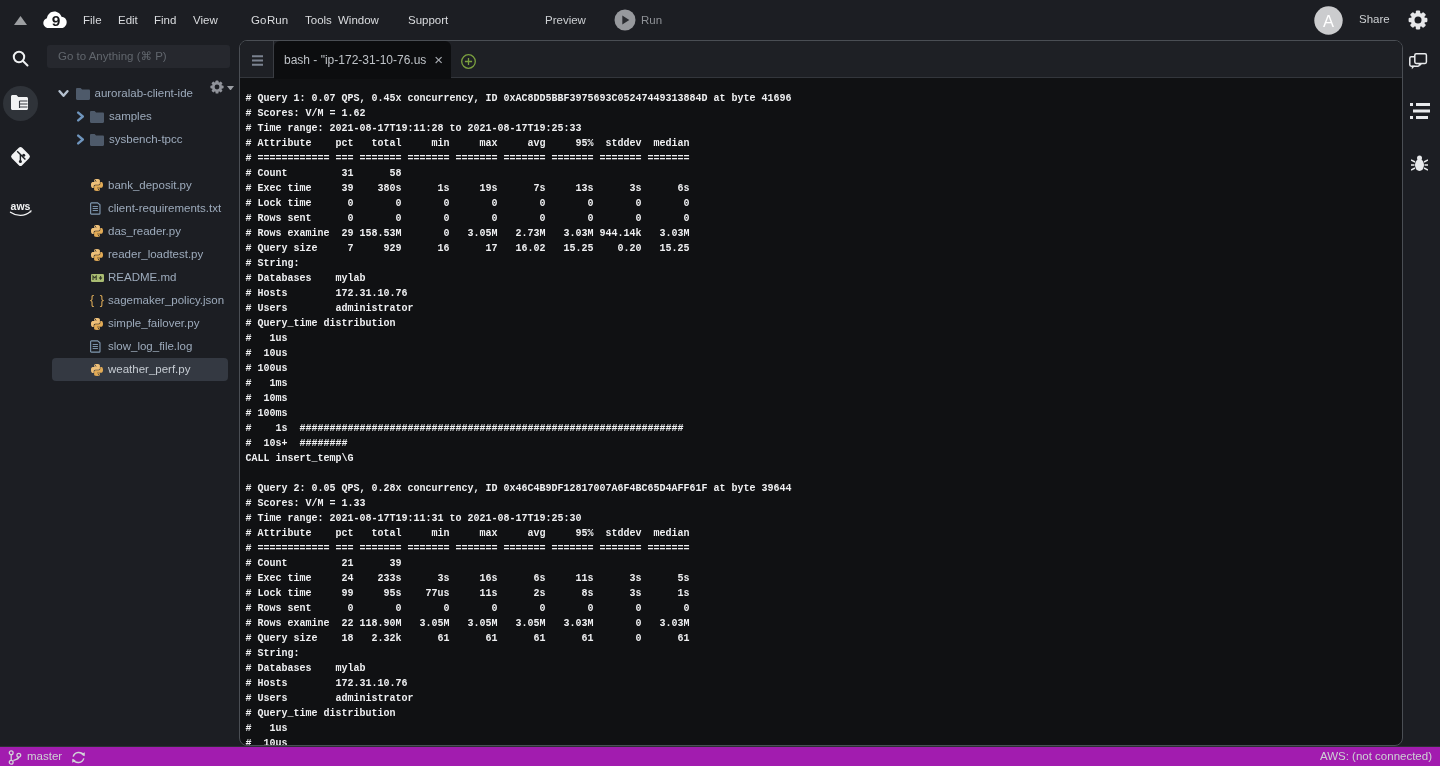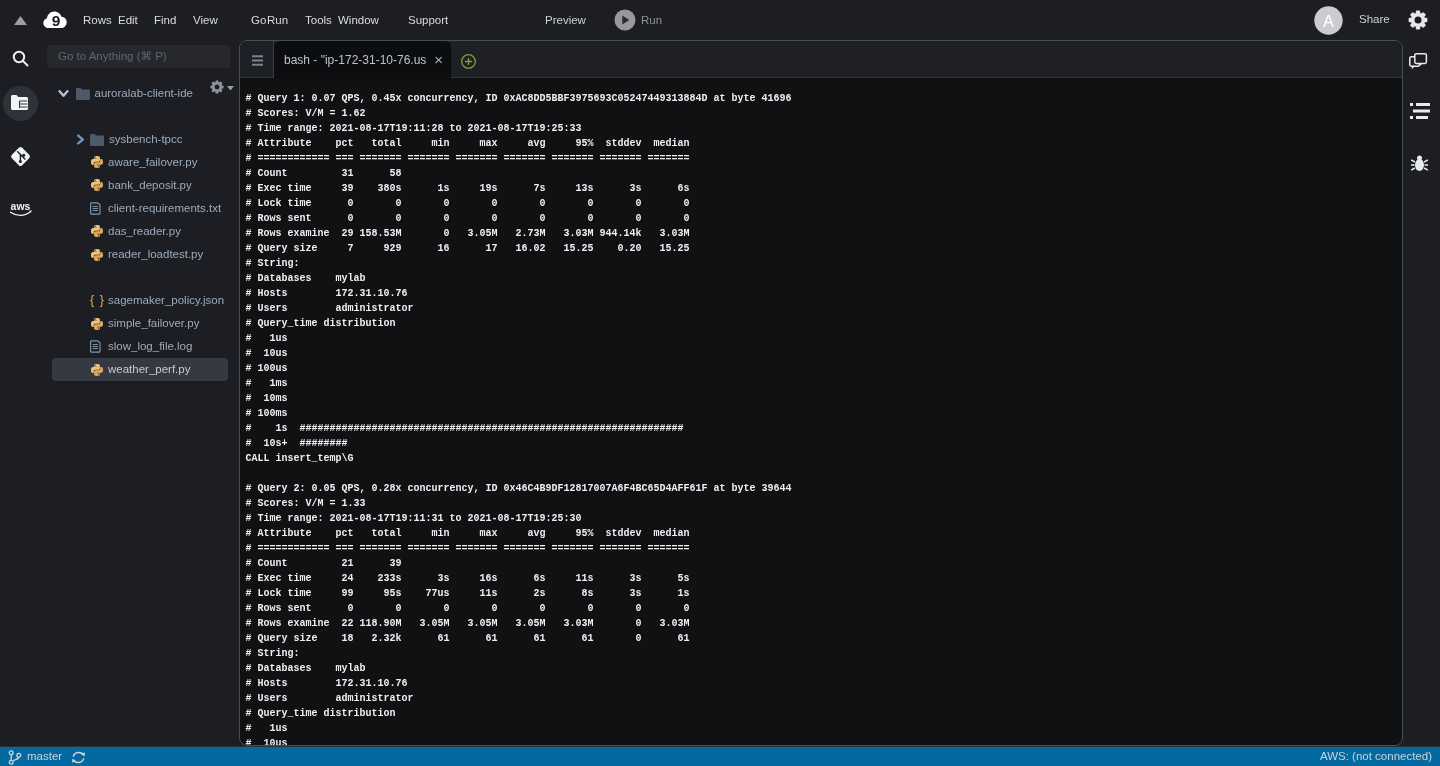--- a/index.html
+++ b/index.html
@@ -13,21 +13,21 @@
 .trow .lbl { position:absolute; top:5px; }
 #console { left:239px; top:40px; width:1164px; height:706px; background:#101113; border:1px solid #4a4e54; border-radius:8px; overflow:hidden; }
 #tabbar { position:absolute; left:0; top:0; width:1162px; height:37px; background:#1e2025; border-bottom:1px solid #33363c; }
 #hamb { position:absolute; left:0; top:0; width:34px; height:37px; border-right:1px solid #3a3d43; }
 #tab1 { position:absolute; left:34px; top:0; width:177px; height:38px; background:#0c0d0f; border-top-left-radius:6px; border-top-right-radius:6px; }
 #tab1 .tt { position:absolute; left:10px; top:12px; width:147px; font-size:12px; color:#bfc3c8; white-space:nowrap; overflow:hidden; }
 #tab1 .tx { position:absolute; right:8px; top:10px; font-size:15px; color:#aaaeb4; }
 #term { position:absolute; left:0; top:38px; width:1162px; height:666px; overflow:hidden; }
 #term pre { margin:12px 0 0 5.5px; font-family:"Liberation Mono",monospace; font-size:10px; line-height:15px; color:#eff0f2; font-weight:bold; }
 #rightrail { left:1403px; top:40px; width:37px; height:706px; background:#1c1e23; }
-#statusbar { left:0; top:746px; width:1440px; height:20px; background:#0369a1; border-top:1px solid #2c2f34; font-size:11.5px; color:#ced1d4; }
+#statusbar { left:0; top:746px; width:1440px; height:20px; background:#a21caf; border-top:1px solid #2c2f34; font-size:11.5px; color:#ced1d4; }
 
 </style></head><body>
 <svg width="0" height="0" style="position:absolute">
 <defs>
 <symbol id="py" viewBox="0 0 255 255">
   <path d="M126.916.072c-64.832 0-60.784 28.115-60.784 28.115l.072 29.128h61.868v8.745H41.631S.145 61.355.145 126.77c0 65.417 36.21 63.097 36.21 63.097h21.61v-30.356s-1.165-36.21 35.632-36.21h61.362s34.475.557 34.475-33.319V33.97S194.67.072 126.916.072zM92.802 19.66a11.12 11.12 0 0 1 11.13 11.13 11.12 11.12 0 0 1-11.13 11.13 11.12 11.12 0 0 1-11.13-11.13 11.12 11.12 0 0 1 11.13-11.13z" fill="#eec079"></path>
   <path d="M128.757 254.126c64.832 0 60.784-28.115 60.784-28.115l-.072-29.127H127.6v-8.745h86.441s41.486 4.705 41.486-60.712c0-65.416-36.21-63.096-36.21-63.096h-21.61v30.355s1.165 36.21-35.632 36.21h-61.362s-34.475-.557-34.475 33.32v56.013s-5.235 33.897 62.519 33.897zm34.114-19.586a11.12 11.12 0 0 1-11.13-11.131 11.12 11.12 0 0 1 11.13-11.13 11.12 11.12 0 0 1 11.13 11.13 11.12 11.12 0 0 1-11.13 11.13z" fill="#e2ab56"></path>
 </symbol>
 <symbol id="doc" viewBox="0 0 16 16">
   <path d="M3 1h7.5L13.5 3.5V14a1 1 0 0 1-1 1H3a1 1 0 0 1-1-1V2a1 1 0 0 1 1-1z" fill="none" stroke="#8099b1" stroke-width="1.4"></path>
@@ -39,21 +39,21 @@
 </defs>
   </svg>
 <div id="menubar" class="abs">
 <svg class="abs" style="left:14px;top:16px" width="13" height="9" viewBox="0 0 13 9">
       <path d="M6.5 0L13 9H0z" fill="#9d9fa2"></path>
     </svg>
 <svg class="abs" style="left:43px;top:10.5px" width="24" height="17.5" viewBox="0 0 24 17.5">
 <path d="M6.2 17.3c-3.3 0-5.9-2.3-5.9-5.2 0-2.2 1.5-4.1 3.6-4.8C4.5 3.2 7.6.4 11.3.4c3.4 0 6.3 2.3 7.2 5.4 2.9.1 5.2 2.4 5.2 5.4 0 3.3-2.7 6.1-6 6.1z" fill="#fff"></path>
 <text x="13" y="15" font-family="Liberation Sans" font-size="15.5" font-weight="bold" fill="#17181b" text-anchor="middle">9</text>
 </svg>
-<div class="mi" style="left:83px">Rows</div>
+<div class="mi" style="left:83px">File</div>
 <div class="mi" style="left:118px">Edit</div>
 <div class="mi" style="left:154px">Find</div>
 <div class="mi" style="left:193px">View</div>
 <div class="mi" style="left:251px">Go</div>
 <div class="mi" style="left:267px">Run</div>
 <div class="mi" style="left:305px">Tools</div>
 <div class="mi" style="left:338px">Window</div>
 <div class="mi" style="left:408px">Support</div>
 <div class="mi" style="left:545px;color:#cdd0d3">Preview</div>
 <svg class="abs" style="left:614px;top:9px" width="22" height="22">
@@ -120,35 +120,38 @@
     </svg>
 <div class="trow" style="top:41.5px">
       <svg style="position:absolute;left:13.5px;top:7px" width="11" height="9" viewBox="0 0 11 9">
         <path d="M1.6 2.2L5.5 6.8 9.4 2.2" fill="none" stroke="#b6c2d0" stroke-width="2.4" stroke-linecap="round" stroke-linejoin="round"></path>
       </svg>
       <svg style="position:absolute;left:31px;top:5px" width="16" height="13">
         <use href="#folder"></use>
       </svg>
       <span class="lbl" style="left:50.5px">auroralab-client-ide</span>
     </div>
+<div class="trow" style="top:64.58px">
+      <svg style="position:absolute;left:31.5px;top:6px" width="9" height="11" viewBox="0 0 9 11">
+        <path d="M2.2 1.6L6.8 5.5 2.2 9.4" fill="none" stroke="#6f95bd" stroke-width="2.4" stroke-linecap="round" stroke-linejoin="round"></path>
+      </svg>
+      <svg style="position:absolute;left:45px;top:5px" width="16" height="13">
+        <use href="#folder"></use>
+      </svg>
+      <span class="lbl" style="left:65px">samples</span>
+    </div>
 <div class="trow" style="top:87.66px">
       <svg style="position:absolute;left:31.5px;top:6px" width="9" height="11" viewBox="0 0 9 11">
         <path d="M2.2 1.6L6.8 5.5 2.2 9.4" fill="none" stroke="#6f95bd" stroke-width="2.4" stroke-linecap="round" stroke-linejoin="round"></path>
       </svg>
       <svg style="position:absolute;left:45px;top:5px" width="16" height="13">
         <use href="#folder"></use>
       </svg>
       <span class="lbl" style="left:65px">sysbench-tpcc</span>
     </div>
-<div class="trow" style="top:110.74px">
-      <svg style="position:absolute;left:47px;top:5.5px" width="12" height="12">
-        <use href="#py"></use>
-      </svg>
-      <span class="lbl" style="left:64px;color:#9dabbc">aware_failover.py</span>
-    </div>
 <div class="trow" style="top:133.82px">
       <svg style="position:absolute;left:47px;top:5.5px" width="12" height="12">
         <use href="#py"></use>
       </svg>
       <span class="lbl" style="left:64px;color:#9dabbc">bank_deposit.py</span>
     </div>
 <div class="trow" style="top:179.98px">
       <svg style="position:absolute;left:47px;top:5.5px" width="12" height="12">
         <use href="#py"></use>
       </svg>
@@ -158,20 +161,28 @@
       <svg style="position:absolute;left:45px;top:5px" width="13" height="13">
         <use href="#doc"></use>
       </svg>
       <span class="lbl" style="left:64px;color:#9dabbc">client-requirements.txt</span>
     </div>
 <div class="trow" style="top:203.06px">
       <svg style="position:absolute;left:47px;top:5.5px" width="12" height="12">
         <use href="#py"></use>
       </svg>
       <span class="lbl" style="left:64px;color:#9dabbc">reader_loadtest.py</span>
+    </div>
+<div class="trow" style="top:226.14px">
+      <svg style="position:absolute;left:47px;top:8px" width="13" height="8" viewBox="0 0 13 8">
+        <rect x="0" y="0" width="13" height="8" rx="1.2" fill="#a9bc72"></rect>
+        <path d="M2 6V2.2l1.6 1.6 1.6-1.6V6" stroke="#353b28" stroke-width="1.1" fill="none"></path>
+        <path d="M9.6 2v2.6M8.2 3.5l1.4 1.6 1.4-1.6" stroke="#353b28" stroke-width="1.1" fill="none"></path>
+      </svg>
+      <span class="lbl" style="left:64px;color:#9dabbc">README.md</span>
     </div>
 <div class="trow" style="top:249.21999999999997px">
       <span style="position:absolute;left:46px;top:4px;color:#dcab59;font-size:12.5px;letter-spacing:1.5px">{ }</span>
       <span class="lbl" style="left:64px;color:#9dabbc">sagemaker_policy.json</span>
     </div>
 <div class="trow" style="top:272.29999999999995px">
       <svg style="position:absolute;left:47px;top:5.5px" width="12" height="12">
         <use href="#py"></use>
       </svg>
       <span class="lbl" style="left:64px;color:#9dabbc">simple_failover.py</span>

